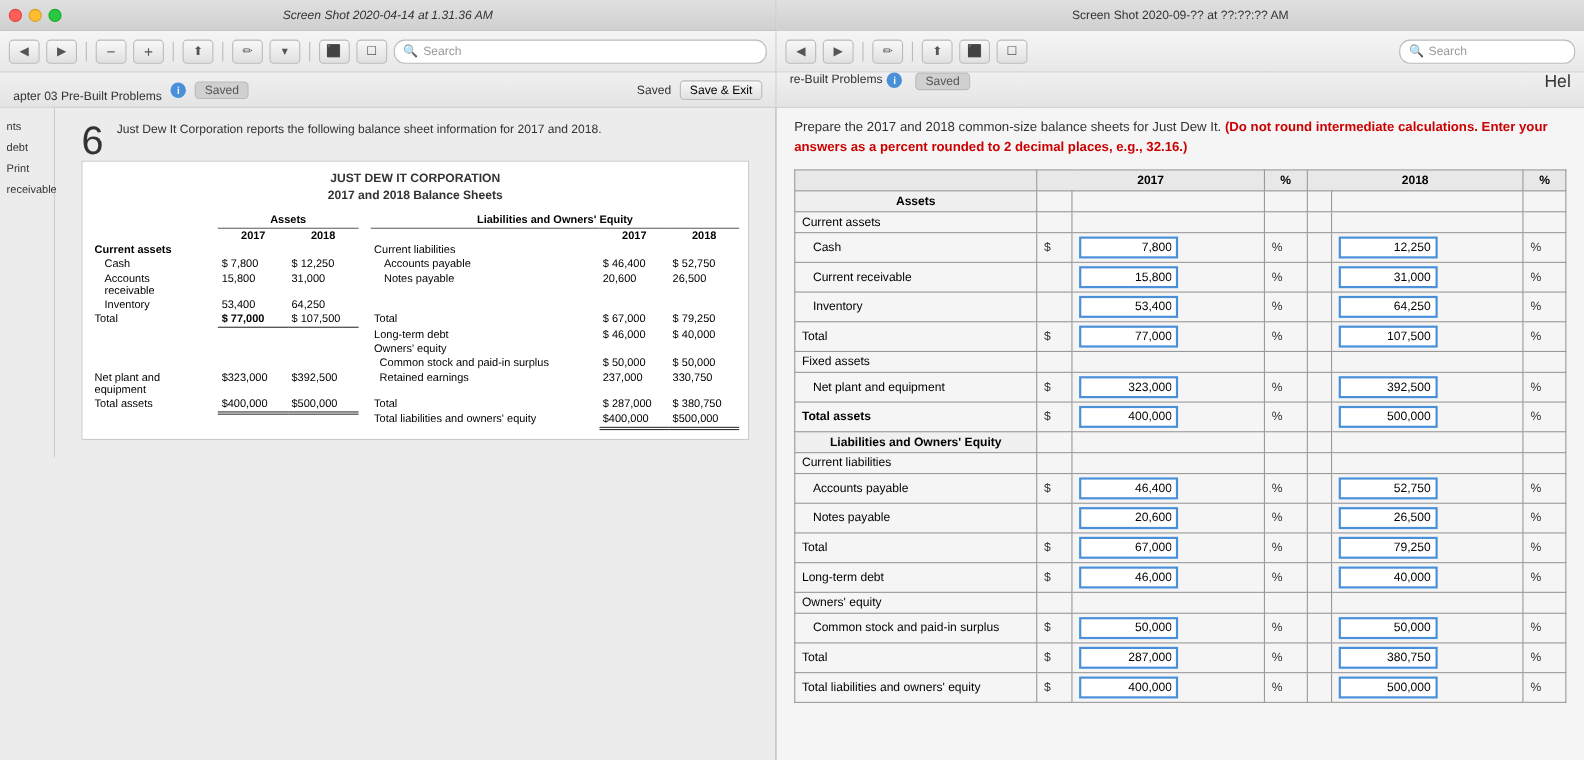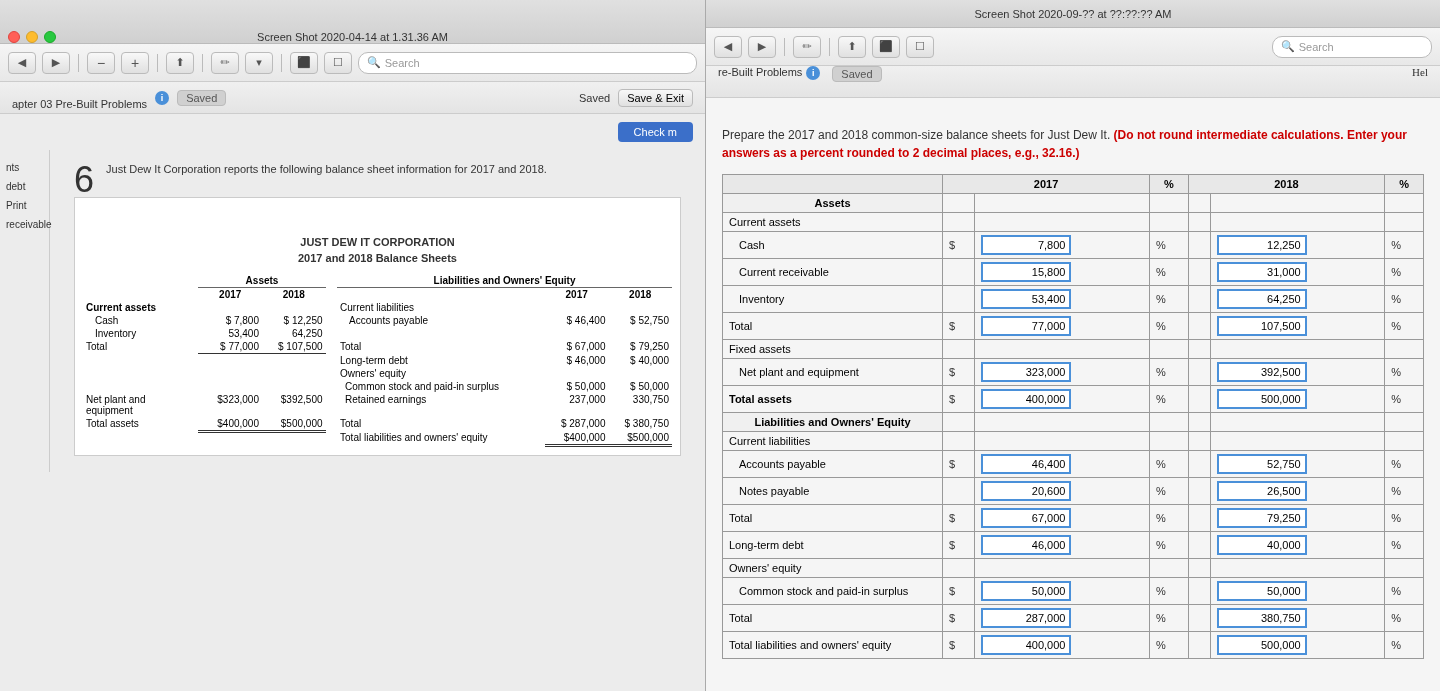--- a/index.html
+++ b/index.html
@@ -1,20 +1,20 @@
 <!DOCTYPE html>
 <html><head>
   <meta charset="utf-8">
   <style>
     * { box-sizing: border-box; margin: 0; padding: 0; }
     body { font-family: -apple-system, BlinkMacSystemFont, 'Helvetica Neue', Arial, sans-serif; font-size: 12px; background: #c8c8c8; display: flex; width: 1440px; height: 691px; overflow: hidden; }
 
     
     .left-panel { width: 706px; height: 691px; background: #ececec; display: flex; flex-direction: column; border-right: 1px solid #aaa; }
-    .left-titlebar { height: 44px; background: linear-gradient(180deg, #e0e0e0 0%, #d0d0d0 100%); display: flex; align-items: flex-end; padding: 0 8px; border-bottom: 1px solid #bbb; position: relative; }
+    .left-titlebar { height: 28px; background: linear-gradient(180deg, #e0e0e0 0%, #d0d0d0 100%); display: flex; align-items: center; padding: 0 8px; border-bottom: 1px solid #bbb; position: relative; font-style: italic; }
     .traffic-lights { display: flex; gap: 6px; align-items: center; }
     .traffic-light { width: 12px; height: 12px; border-radius: 50%; }
     .tl-red { background: #ff5f57; border: 1px solid #e0443e; }
     .tl-yellow { background: #febc2e; border: 1px solid #d4a12a; }
     .tl-green { background: #28c840; border: 1px solid #1aab29; }
     .left-title { flex: 1; text-align: center; font-size: 11px; color: #333; position: absolute; left: 50%; transform: translateX(-50%); white-space: nowrap; }
     .left-toolbar { height: 38px; background: linear-gradient(180deg, #f5f5f5 0%, #e8e8e8 100%); display: flex; align-items: center; padding: 0 8px; gap: 6px; border-bottom: 1px solid #ccc; }
     .toolbar-btn { width: 28px; height: 22px; background: linear-gradient(180deg, #f8f8f8 0%, #e0e0e0 100%); border: 1px solid #bbb; border-radius: 4px; display: flex; align-items: center; justify-content: center; cursor: pointer; font-size: 11px; color: #555; }
     .toolbar-sep { width: 1px; height: 18px; background: #bbb; margin: 0 2px; }
     .search-box-left { flex: 1; height: 22px; background: white; border: 1px solid #bbb; border-radius: 10px; display: flex; align-items: center; padding: 0 8px; gap: 4px; font-size: 11px; color: #999; }
@@ -23,45 +23,45 @@
     .saved-badge { background: #d0d0d0; border: 1px solid #bbb; border-radius: 4px; padding: 1px 8px; font-size: 11px; color: #555; }
     .help-link { font-size: 11px; color: #333; margin-left: auto; }
     .save-exit-btn { background: linear-gradient(180deg, #f8f8f8 0%, #e0e0e0 100%); border: 1px solid #bbb; border-radius: 4px; padding: 2px 8px; font-size: 11px; cursor: pointer; }
     .check-btn { background: #3b6fc9; border: none; border-radius: 4px; padding: 4px 16px; font-size: 11px; color: white; cursor: pointer; margin: 8px 12px; }
 
     .problem-area { padding: 8px 16px; }
     .problem-number { font-size: 36px; color: #333; font-weight: 300; float: left; margin-right: 12px; line-height: 1; }
     .problem-desc { font-size: 11px; color: #333; line-height: 1.4; padding-top: 2px; }
 
     .balance-sheet-container { margin: 12px 16px; background: white; border: 1px solid #ccc; padding: 8px; }
-    .bs-title { text-align: center; font-size: 11px; font-weight: bold; color: #333; line-height: 1.4; margin-bottom: 8px; margin-top: 29px; }
+    .bs-title { text-align: center; font-size: 11px; font-weight: bold; color: #333; line-height: 1.4; margin-bottom: 8px; }
     .bs-table { width: 100%; border-collapse: collapse; font-size: 10px; }
     .bs-table td { padding: 1px 3px; vertical-align: top; }
-    .text-right { text-align: right; }
+    .text-right { }
     .indent1 { padding-left: 12px !important; }
     .underline { border-bottom: 1px solid #333; }
 
     .sidebar-left { width: 50px; background: #ececec; border-right: 1px solid #ccc; padding: 8px 4px; }
     .sidebar-item-label { font-size: 10px; color: #333; padding: 4px 2px; cursor: pointer; }
 
     .main-left-content { display: flex; }
 
     
     .right-panel { width: 734px; height: 691px; background: #f5f5f5; display: flex; flex-direction: column; }
     .right-titlebar { height: 28px; background: linear-gradient(180deg, #e0e0e0 0%, #d0d0d0 100%); display: flex; align-items: center; padding: 0 8px; border-bottom: 1px solid #bbb; }
     .right-title-text { flex: 1; text-align: center; font-size: 11px; color: #333; }
     .right-toolbar { height: 38px; background: linear-gradient(180deg, #f5f5f5 0%, #e8e8e8 100%); display: flex; align-items: center; padding: 0 8px; gap: 6px; border-bottom: 1px solid #ccc; }
     .search-box-right { width: 160px; height: 22px; background: white; border: 1px solid #bbb; border-radius: 10px; display: flex; align-items: center; padding: 0 8px; gap: 4px; font-size: 11px; color: #999; margin-left: auto; }
 
     .right-breadcrumb { height: 32px; background: linear-gradient(180deg, #f0f0f0 0%, #e4e4e4 100%); border-bottom: 1px solid #ccc; display: flex; align-items: flex-start; padding: 0 12px; }
     .right-bc-text { font-size: 11px; color: #333; }
     .right-saved { background: #d0d0d0; border: 1px solid #bbb; border-radius: 4px; padding: 1px 8px; font-size: 11px; color: #555; margin-left: 12px; }
-    .right-help { font-size: 11px; color: #333; margin-left: auto; font-family: Liberation Serif, serif; }
-
-    .right-content { flex: 1; overflow-y: auto; padding: 28px 16px; }
+    .right-help { font-size: 16px; color: #333; margin-left: auto; }
+
+    .right-content { flex: 1; overflow-y: auto; padding: 8px 16px; }
     .instructions { font-size: 12px; color: #333; line-height: 1.5; margin-bottom: 12px; }
     .instructions .red-bold { color: #cc0000; font-weight: bold; }
 
     .answer-table { width: 100%; border-collapse: collapse; font-size: 11px; }
     .answer-table th, .answer-table td { border: 1px solid #999; padding: 3px 6px; }
     .answer-table th { background: #e8e8e8; text-align: center; font-weight: bold; }
     .answer-table .section-header { font-weight: bold; text-align: center; background: #f0f0f0; }
     .answer-table input[type="text"] { width: 90px; height: 20px; border: 2px solid #4a90d9; background: white; font-size: 11px; text-align: right; padding: 0 4px; }
     .answer-table .pct-label { color: #333; font-size: 11px; }
     .dollar-sign { color: #333; }
@@ -104,23 +104,20 @@
   </div>
 
   <div class="breadcrumb-bar">
     <span class="breadcrumb-text">apter 03 Pre-Built Problems</span>
     <span style="background:#4a90d9;color:white;border-radius:50%;width:14px;height:14px;display:inline-flex;align-items:center;justify-content:center;font-size:9px;font-weight:bold;">i</span>
     <div class="saved-badge">Saved</div>
     <span class="help-link">Saved</span>
     <div class="save-exit-btn">Save &amp; Exit</div>
   </div>
 
-  <div style="display:flex; justify-content:flex-end;">
-    <button class="check-btn">Check m</button>
-  </div>
 
   <div class="main-left-content">
 
     <div class="sidebar-left">
       <div class="sidebar-item-label">nts</div>
       <div class="sidebar-item-label">debt</div>
       <div class="sidebar-item-label">Print</div>
       <div class="sidebar-item-label">receivable</div>
     </div>
 
@@ -173,31 +170,40 @@
             <tr>
               <td class="indent1">Cash</td>
               <td class="text-right"><span>$</span>&nbsp;<span>7,800</span></td>
               <td class="text-right"><span>$</span>&nbsp;<span>12,250</span></td>
               <td></td>
               <td class="indent1">Accounts payable</td>
               <td class="text-right"><span>$</span>&nbsp;<span>46,400</span></td>
               <td class="text-right"><span>$</span>&nbsp;<span>52,750</span></td>
             </tr>
             <tr>
+              <td class="indent1">Accounts<br>receivable</td>
+              <td class="text-right">15,800</td>
+              <td class="text-right">31,000</td>
+              <td></td>
+              <td class="indent1">Notes payable</td>
+              <td class="text-right">20,600</td>
+              <td class="text-right">26,500</td>
+            </tr>
+            <tr>
               <td class="indent1">Inventory</td>
               <td class="text-right">53,400</td>
               <td class="text-right">64,250</td>
               <td></td>
               <td></td>
                 <td></td>
                 <td></td>
             </tr>
             <tr>
               <td>Total</td>
-              <td class="text-right underline" style="border-bottom:1px solid #333;"><span>$</span>&nbsp;<span>77,000</span></td>
+              <td class="text-right underline" style="border-bottom:1px solid #333;font-weight:bold;"><span>$</span>&nbsp;<span>77,000</span></td>
               <td class="text-right underline" style="border-bottom:1px solid #333;"><span>$</span>&nbsp;<span>107,500</span></td>
               <td></td>
               <td>Total</td>
               <td class="text-right"><span>$</span>&nbsp;<span>67,000</span></td>
               <td class="text-right"><span>$</span>&nbsp;<span>79,250</span></td>
             </tr>
             <tr>
               <td></td>
                 <td></td>
                 <td></td>

